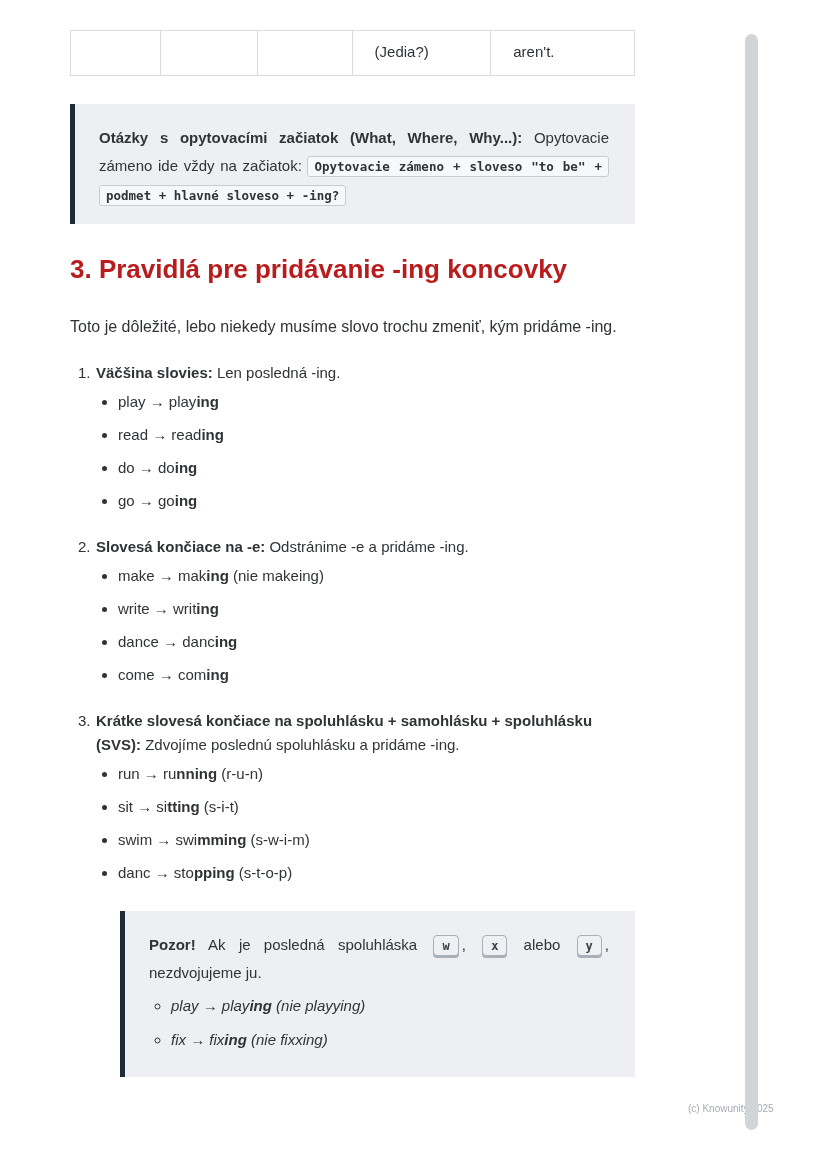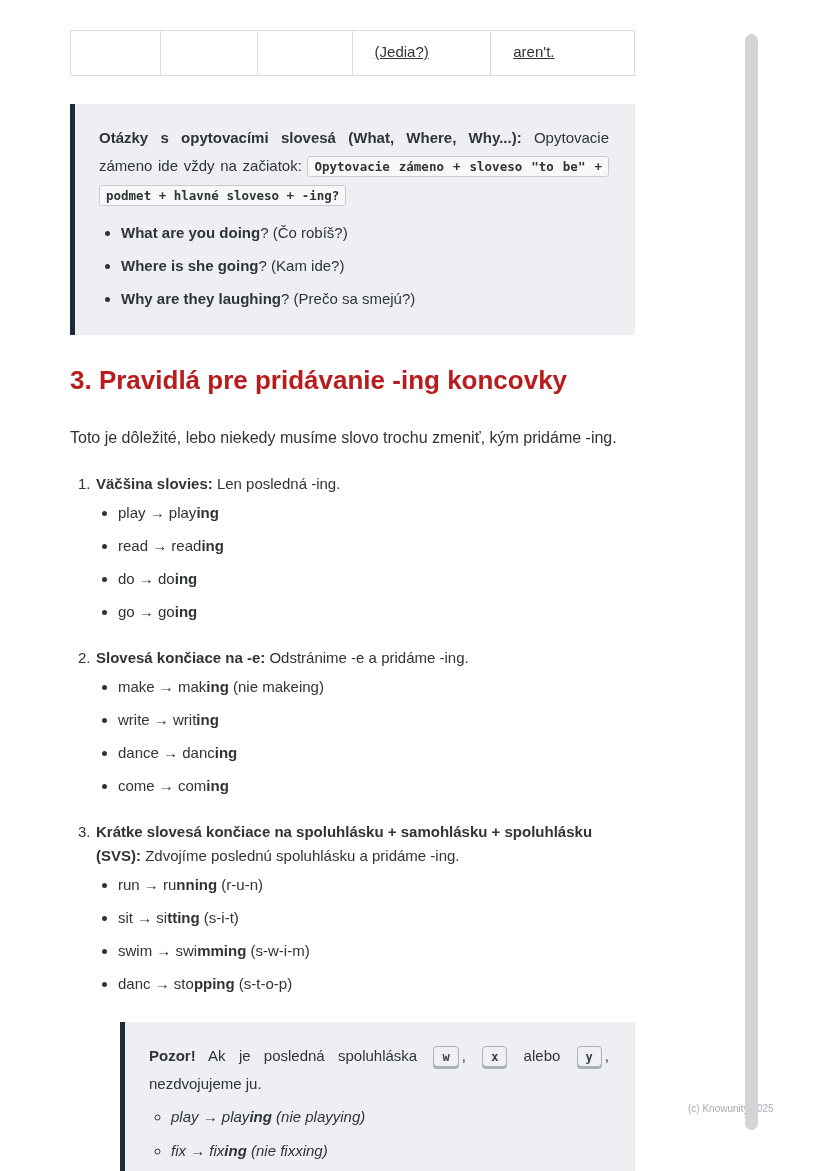--- a/index.html
+++ b/index.html
@@ -9,21 +9,21 @@
     background:#ffffff;
     font-family:"Liberation Sans","DejaVu Sans",sans-serif;
     color:#2f3437;
     position:relative;
     overflow:hidden;
   }
   .page { position:absolute; left:70px; top:0; width:565px; }
 
   
   .tbl { display:flex; margin-top:30px; border-top:1px solid #d9dcdf; border-bottom:1px solid #d9dcdf; border-left:1px solid #d9dcdf; }
-  .tbl .cell { border-right:1px solid #d9dcdf; min-height:44px; padding:12px 10px 0 22px; font-size:15px; color:#2f3437;text-decoration:underline; }
+  .tbl .cell { border-right:1px solid #d9dcdf; min-height:44px; padding:12px 10px 0 22px; font-size:15px; color:#2f3437; }
   .c0{width:90px} .c1{width:97px} .c2{width:95px} .c3{width:139px} .c4{width:144px}
 
   
   .callout { background:#edeff2; border-left:5px solid #1e2b3a; margin-top:28px; padding:20px 26px 14px 24px; }
   .callout-p { margin:0; font-size:15px; line-height:28px; text-align:justify; }
   .inline-code {
     font-family:"DejaVu Sans Mono","Liberation Mono",monospace;
     font-size:12.5px; font-weight:bold; color:#2f3437;
     background:#f7f8f9; border:1px solid #c8ccd2; border-radius:3px;
     padding:2px 6px; -webkit-box-decoration-break:clone; box-decoration-break:clone;
@@ -64,26 +64,21 @@
 
   <div class="tbl">
     <div class="cell c0"></div>
     <div class="cell c1"></div>
     <div class="cell c2"></div>
     <div class="cell c3">(Jedia?)</div>
     <div class="cell c4">aren't.</div>
   </div>
 
   <aside class="callout">
-    <p class="callout-p"><b>Otázky s opytovacími slovesá (What, Where, Why...):</b><span> Opytovacie zámeno ide vždy na začiatok: </span><code class="inline-code">Opytovacie zámeno + sloveso "to be" + podmet + hlavné sloveso + -ing?</code></p>
-    <ul class="disc-list">
-      <li><b>What are you doing</b><span>? (Čo robíš?)</span></li>
-      <li><b>Where is she going</b><span>? (Kam ide?)</span></li>
-      <li><b>Why are they laughing</b><span>? (Prečo sa smejú?)</span></li>
-    </ul>
+    <p class="callout-p"><b>Otázky s opytovacími začiatok (What, Where, Why...):</b><span> Opytovacie zámeno ide vždy na začiatok: </span><code class="inline-code">Opytovacie zámeno + sloveso "to be" + podmet + hlavné sloveso + -ing?</code></p>
   </aside>
 
   <h2 class="heading">3. Pravidlá pre pridávanie -ing koncovky</h2>
   <p class="intro">Toto je dôležité, lebo niekedy musíme slovo trochu zmeniť, kým pridáme -ing.</p>
 
   <div class="rules">
 
     <div class="rule">
       <div class="rule-title">
         <span class="rule-num">1.</span>

